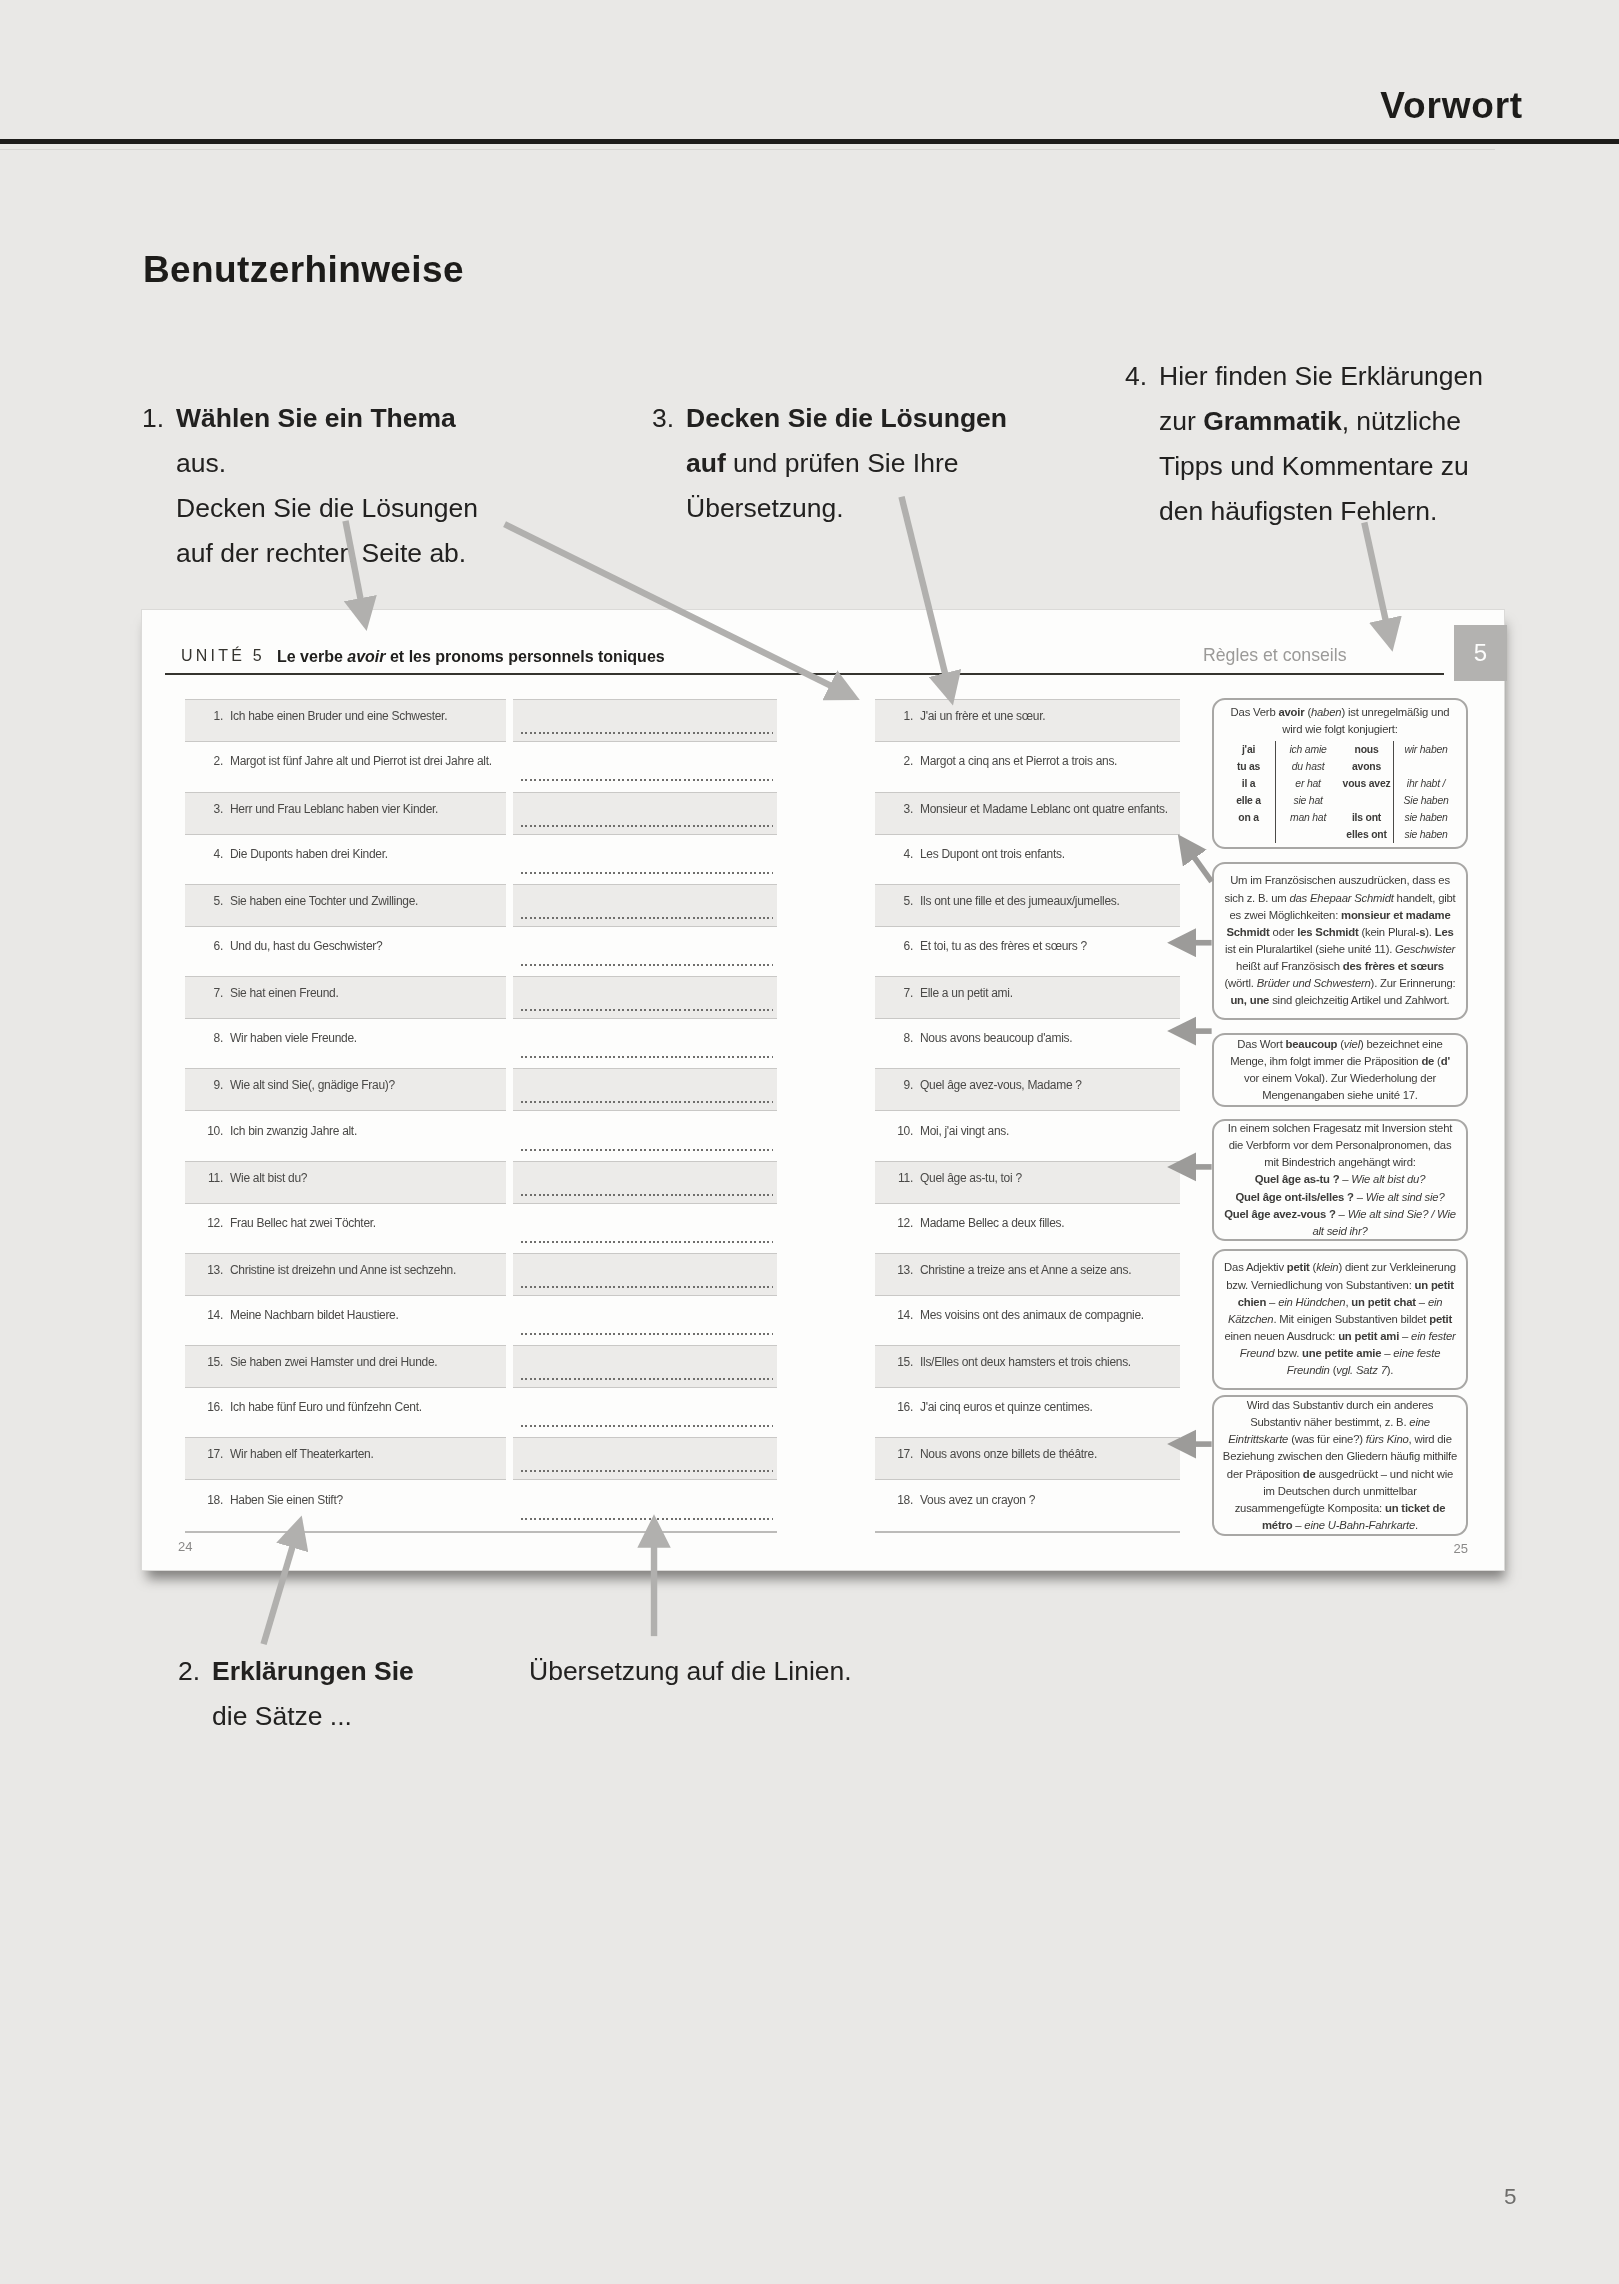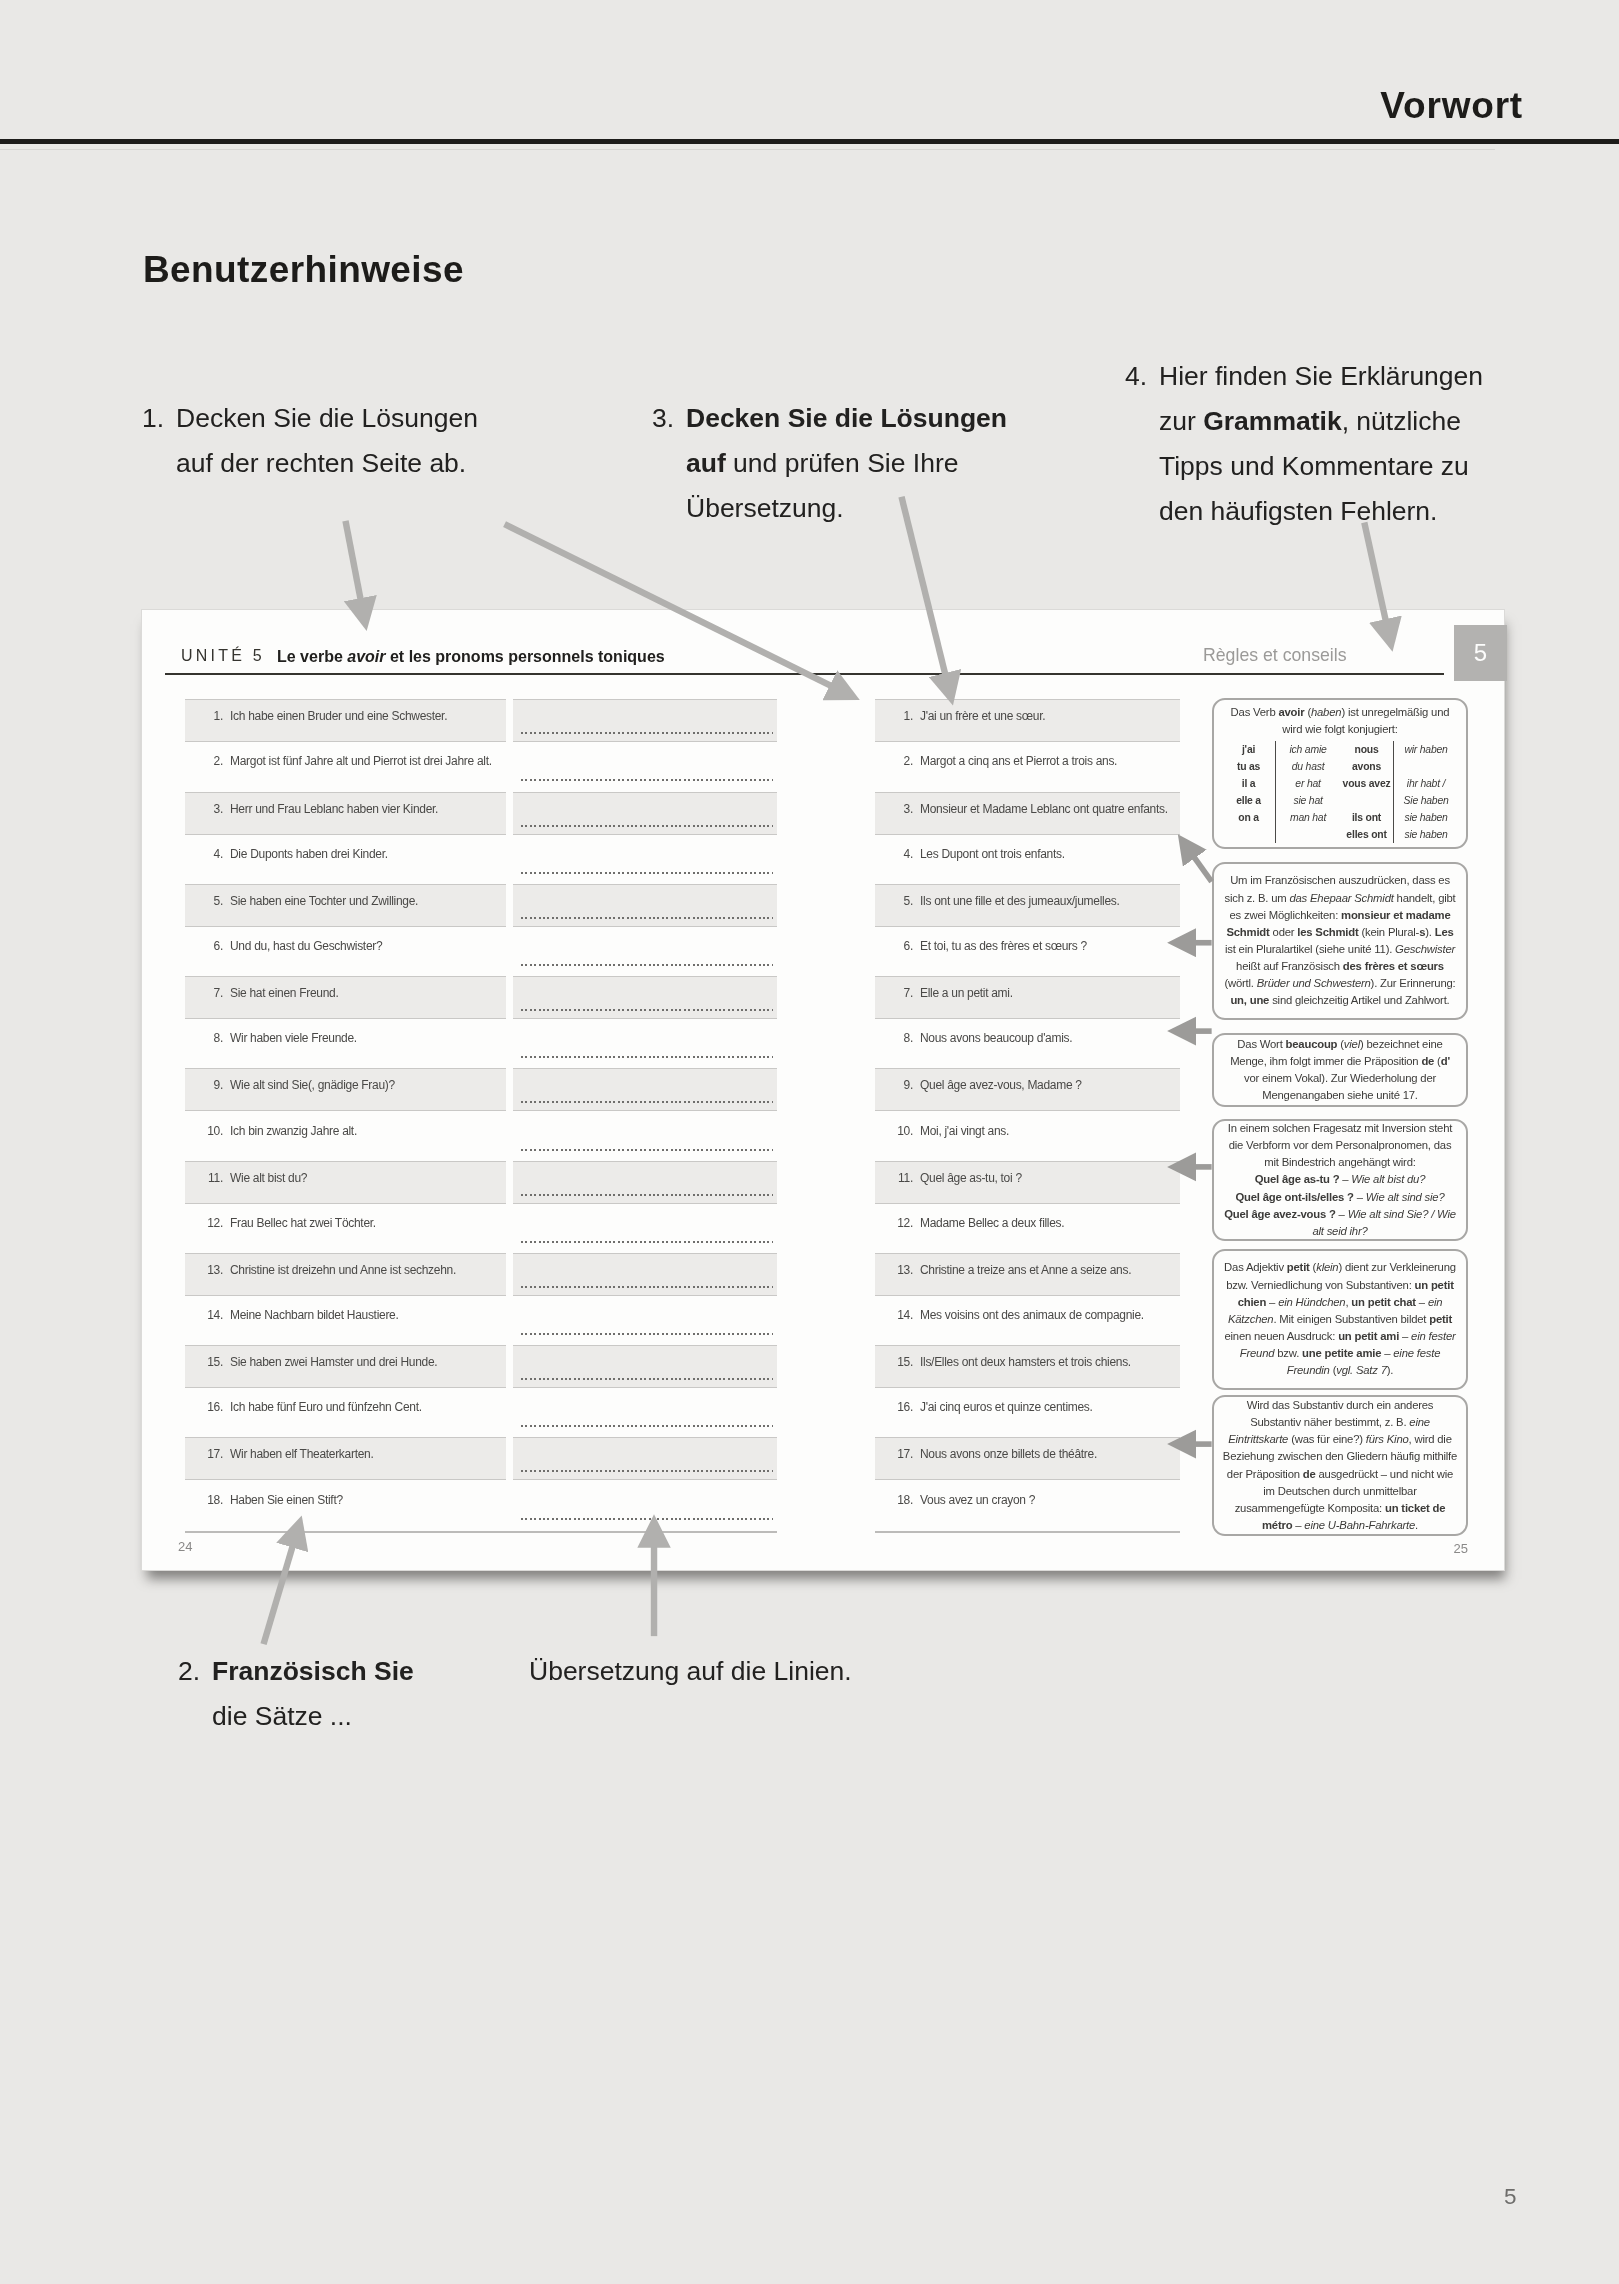--- a/index.html
+++ b/index.html
@@ -76,20 +76,21 @@
 <body>
 
 <div class="abs vorwort">Vorwort</div>
 <div class="abs toprule"></div>
 <div class="abs toprule2"></div>
 <div class="abs section-title">Benutzerhinweise</div>
 
 <div class="abs instr" id="instr1">
   <span class="inum">1.</span>
   <div class="ilines">
+      <div class="iline"><span class="b">Wählen Sie ein Thema</span><span> aus.</span></div>
       <div class="iline"><span>Decken Sie die Lösungen</span></div>
       <div class="iline"><span>auf der rechten Seite ab.</span></div>
     </div>
 </div>
 <div class="abs instr" id="instr3">
   <span class="inum">3.</span>
   <div class="ilines">
       <div class="iline"><span class="b">Decken Sie die Lösungen</span></div>
       <div class="iline"><span class="b">auf</span><span> und prüfen Sie Ihre</span></div>
       <div class="iline"><span>Übersetzung.</span></div>
@@ -445,21 +446,21 @@
 
   <div class="abs col-rule gleft"></div>
   <div class="abs col-rule gright"></div>
   <div class="abs pagenum pn-left">24</div>
   <div class="abs pagenum pn-right">25</div>
 </div>
 
 <div class="abs instr" id="instr2">
   <span class="inum">2.</span>
   <div class="ilines">
-      <div class="iline"><span class="b">Französisch Sie</span></div>
+      <div class="iline"><span class="b">Erklärungen Sie</span></div>
       <div class="iline"><span>die Sätze ...</span></div>
     </div>
 </div>
 <div class="abs" id="write-note">
     <div class="iline"><span>Übersetzung auf die Linien.</span></div>
   </div>
 
 <div class="abs bottom-pagenum">5</div>
 
 <svg id="arrows" width="1619" height="2284" viewBox="0 0 2015 2842">

